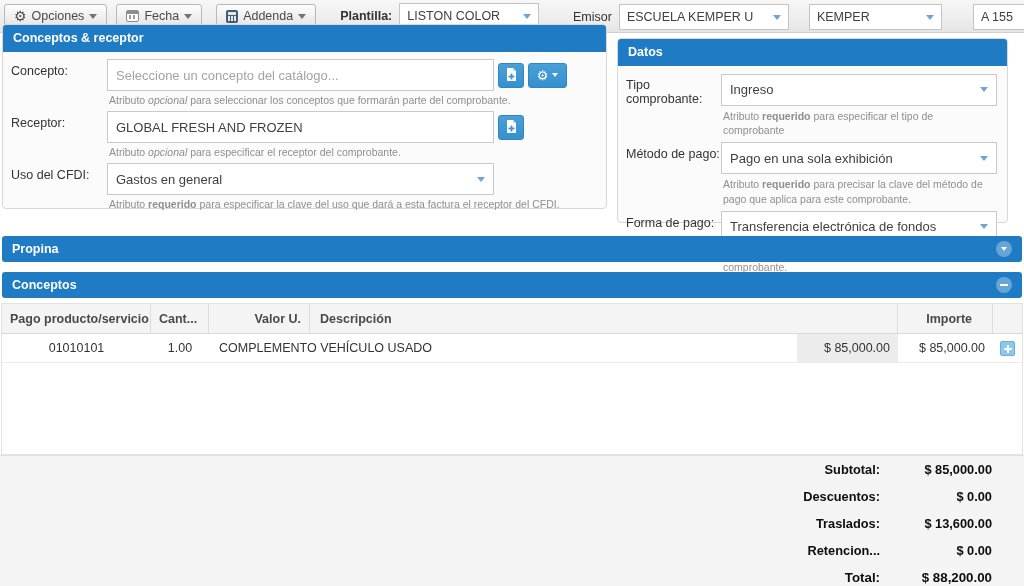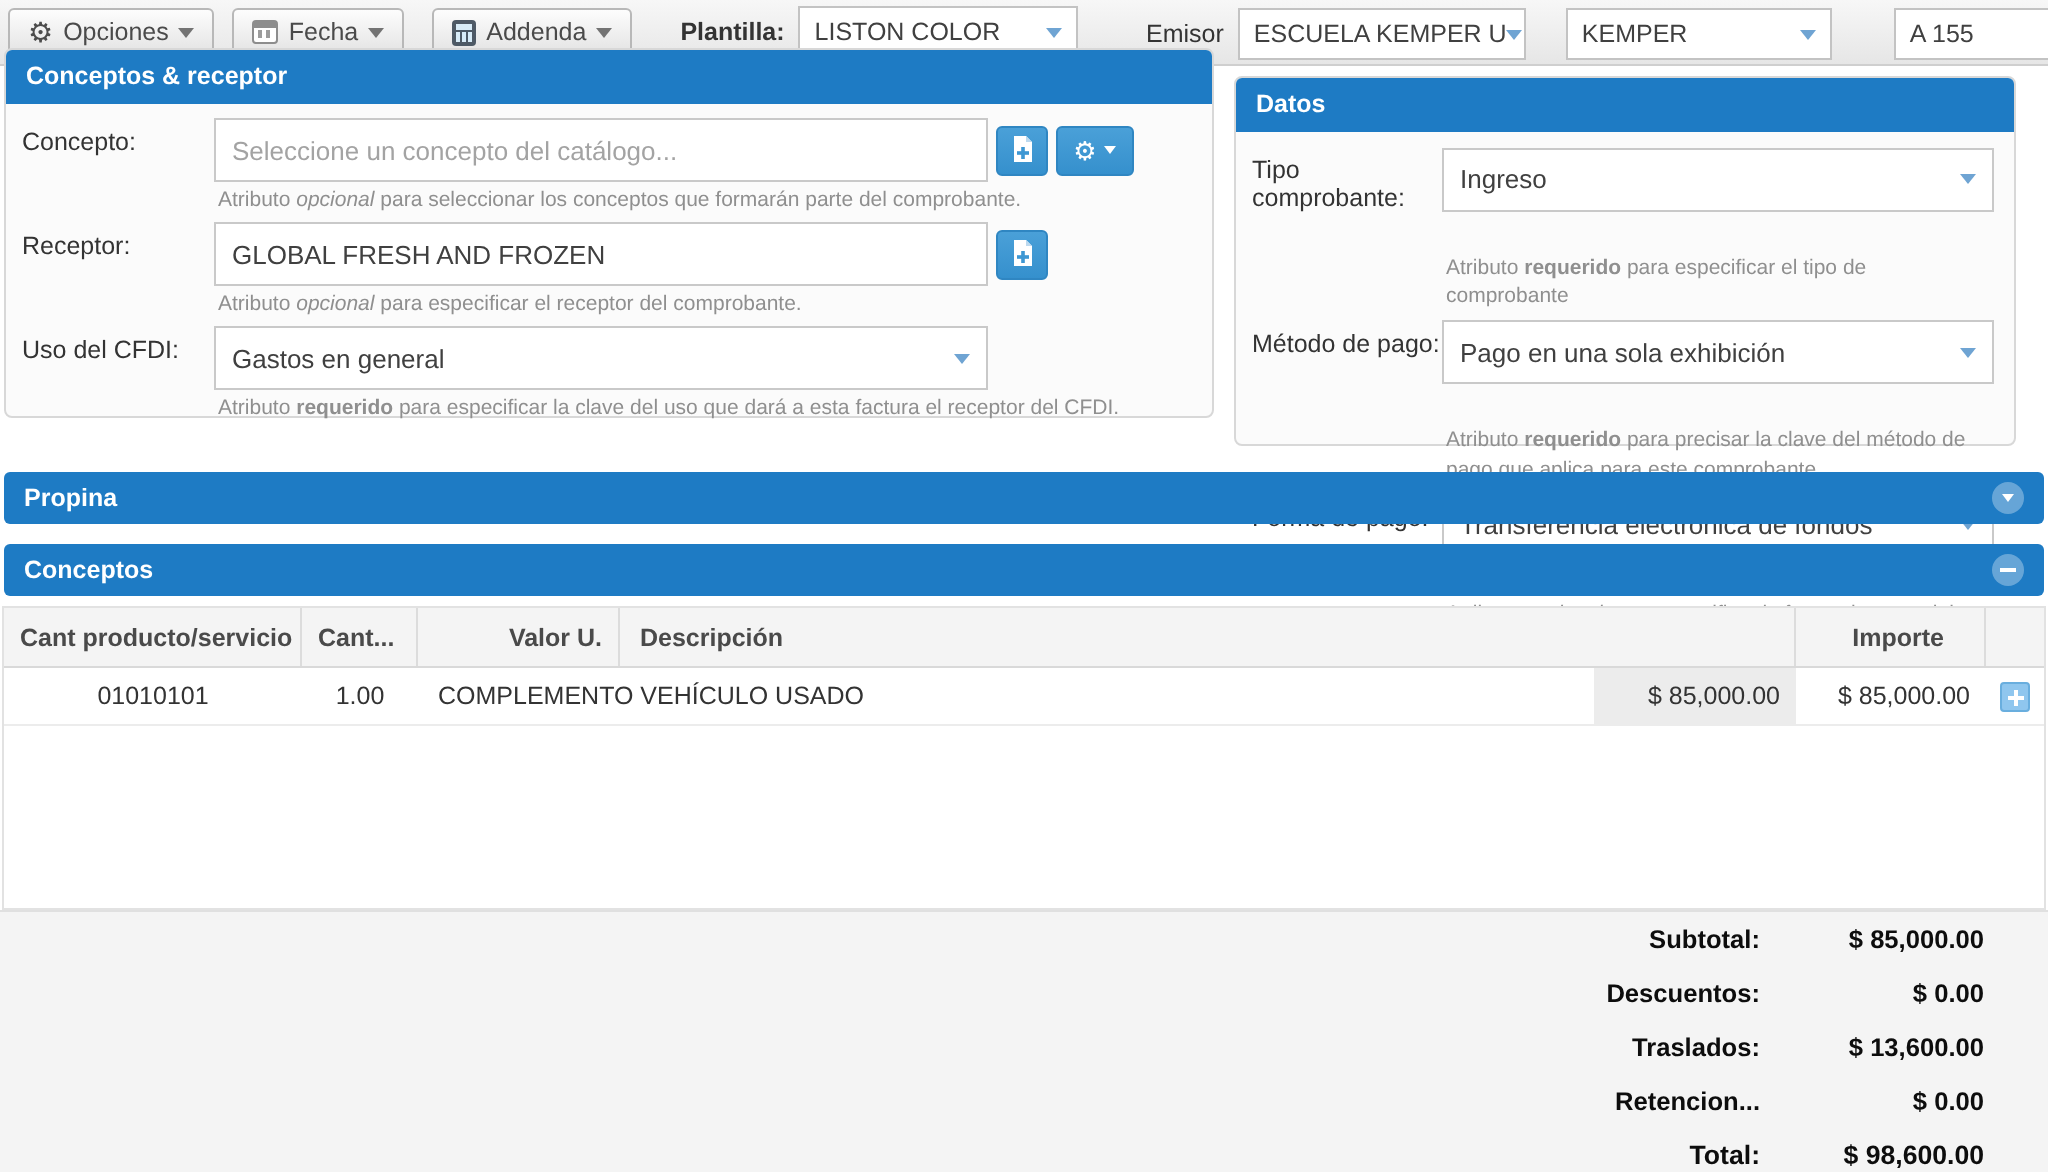--- a/index.html
+++ b/index.html
@@ -26,21 +26,21 @@
   .tb-label { margin-left:24px; font-weight:bold; color:#333; }
   .tb-label.plain { font-weight:normal; }
   .combo {
     height:25px; background:#fff; border:1px solid #c3c3c3;
     display:flex; align-items:center; padding:12px 7px; color:#404040;
     cursor:pointer; white-space:nowrap; overflow:hidden;
   }
   .combo .caret-dn { margin-left:auto; }
   .tb-plantilla { width:140px; margin-left:7px; }
   .tb-emisor-group { position:absolute; left:573px; top:4px; display:flex; align-items:center; }
-  .tb-emisor-group .combo.c1 { width:144px; margin-left:7px; }
+  .tb-emisor-group .combo.c1 { width:170px; margin-left:7px; }
   .tb-emisor-group .combo.c2 { width:133px; margin-left:20px; }
   .tb-emisor-group .combo.c3 { width:140px; margin-left:31px; }
 
   .caret-dn {
     width:0; height:0; flex:none;
     border-left:4px solid transparent; border-right:4px solid transparent;
     border-top:5px solid #6fa4d3;
   }
   .caret-dark { border-top-color:#737373; }
   .caret-white { border-top-color:#fff; border-left-width:3px; border-right-width:3px; border-top-width:4px; }
@@ -76,21 +76,21 @@
     font-family:"Liberation Sans", sans-serif;
   }
   .ctrl.combo-field { cursor:pointer; }
   .ctrl.combo-field .caret-dn { margin-left:auto; }
   .panel-left .ctrl { width:387px; flex:none; }
   .panel-right .ctrl { flex:1; }
   input.ctrl { padding:0 8px; }
   input.ctrl::placeholder { color:#a3a3a3; }
   .help { font-size:10.5px; color:#8f8f8f; padding:3px 0 5px 2px; }
   .panel-left  .help { margin-left:96px; }
-  .panel-right .help { margin-left:95px; max-width:278px; line-height:1.35;margin-top:18px; }
+  .panel-right .help { margin-left:95px; max-width:278px; line-height:1.35; }
   .em-italic { font-style:italic; }
   .em-bold { font-weight:bold; }
 
   .btn-blue {
     height:25px; flex:none; border:1px solid #2f86c2; border-radius:3px;
     background:linear-gradient(#4aa0d8,#3590cd); display:inline-flex;
     align-items:center; justify-content:center; gap:4px; cursor:pointer;
   }
   .btn-doc { width:26px; }
   .btn-gear { width:39px; color:#fff; }
@@ -317,21 +317,21 @@
 
 <div class="bar bar-conceptos">
   <span class="bar-title">Conceptos</span>
   <span class="bar-tool">
     <span class="minus-glyph"></span>
   </span>
 </div>
 
 <div class="grid">
   <div class="g-row g-head">
-    <div class="g-cell col-clave">Cant producto/servicio</div>
+    <div class="g-cell col-clave">Pago producto/servicio</div>
     <div class="g-cell col-cant">Cant...</div>
     <div class="g-cell col-valor">Valor U.</div>
     <div class="g-cell col-desc">Descripción</div>
     <div class="g-cell col-imp">Importe</div>
     <div class="g-cell col-add"></div>
   </div>
   <div class="g-row g-data">
     <div class="g-cell col-clave">01010101</div>
     <div class="g-cell col-cant">1.00</div>
     <div class="g-cell col-desc">COMPLEMENTO VEHÍCULO USADO</div>
@@ -355,15 +355,15 @@
   <div class="t-row">
     <span class="t-label">Traslados:</span>
     <span class="t-value">$ 13,600.00</span>
   </div>
   <div class="t-row">
     <span class="t-label">Retencion...</span>
     <span class="t-value">$ 0.00</span>
   </div>
   <div class="t-row total">
     <span class="t-label">Total:</span>
-    <span class="t-value">$ 98,600.00</span>
+    <span class="t-value">$ 88,200.00</span>
   </div>
 </div>
 
 </body></html>

